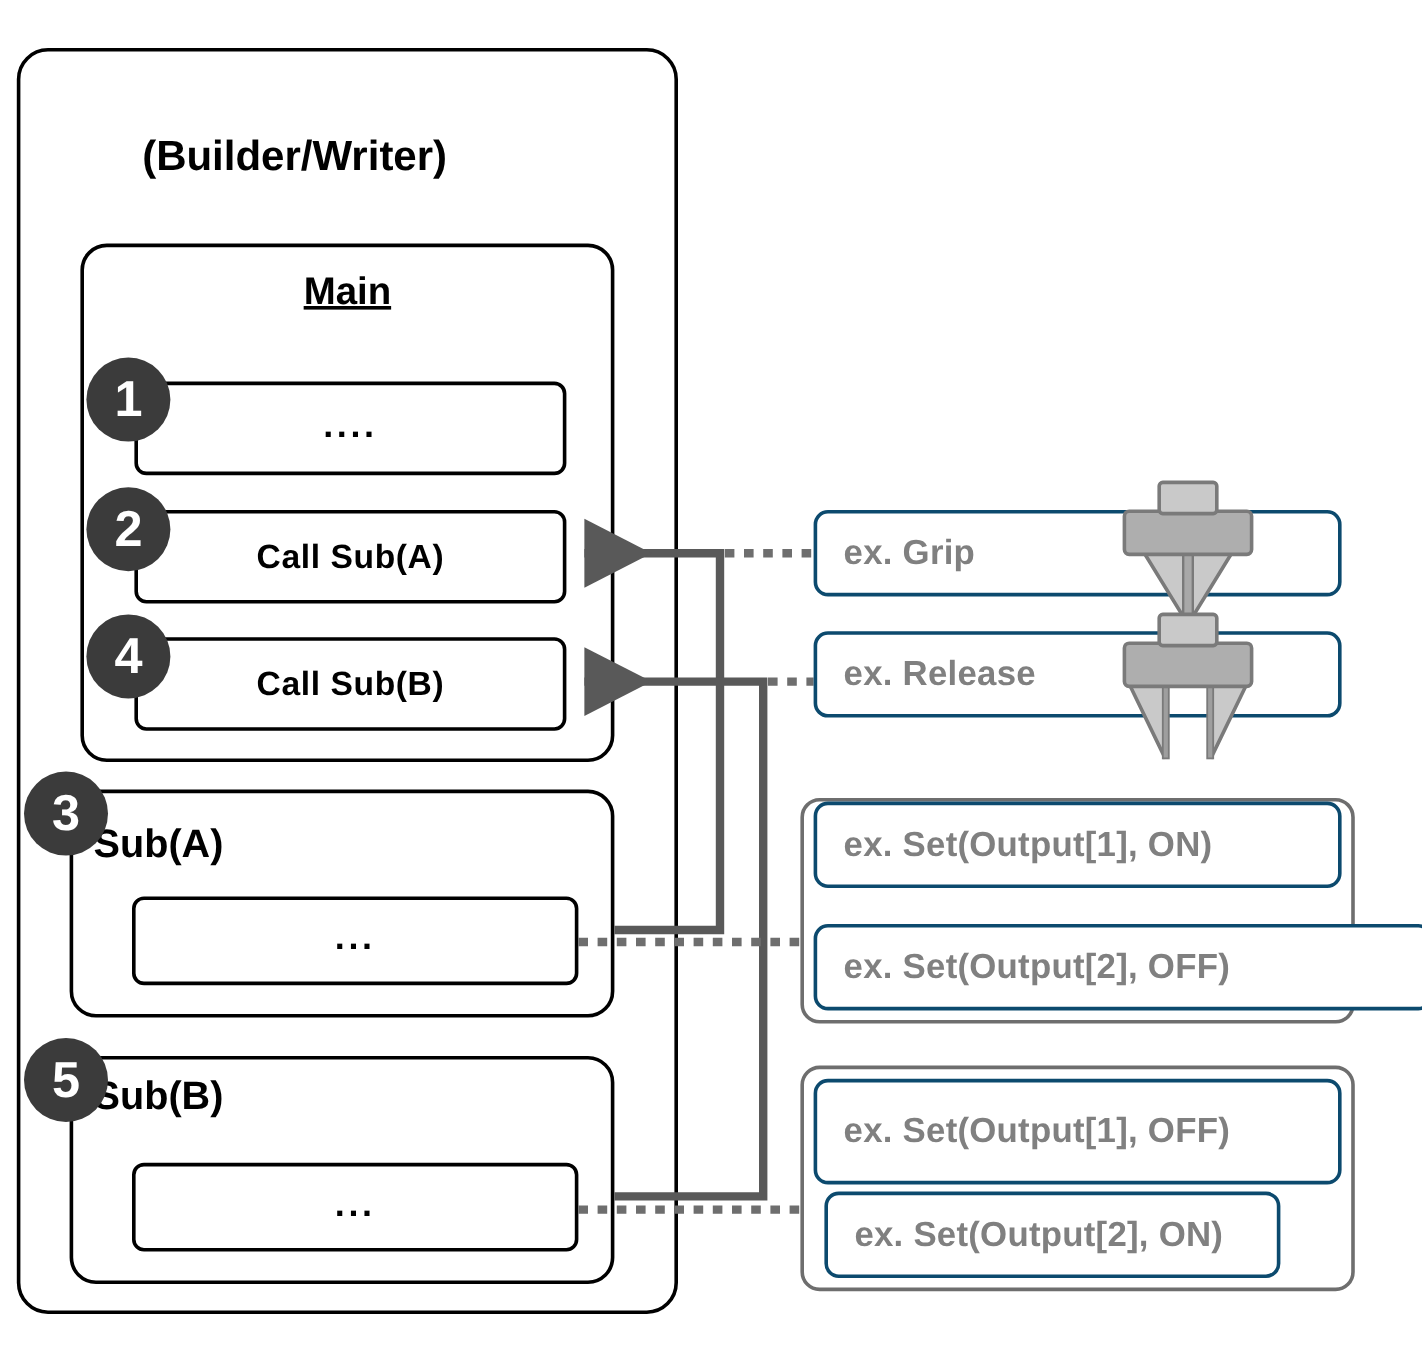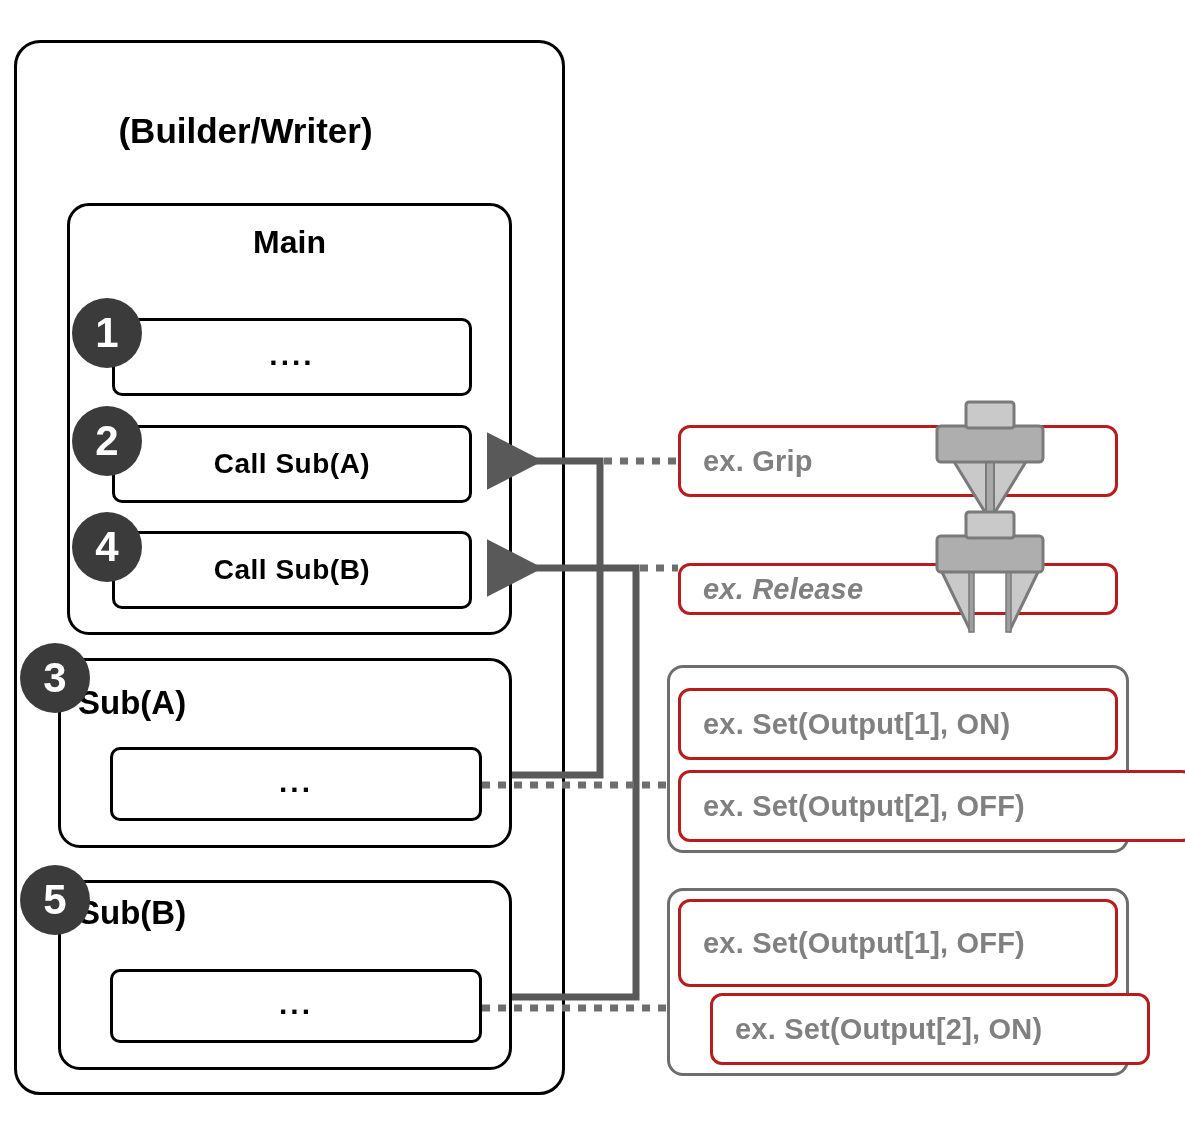--- a/index.html
+++ b/index.html
@@ -108,21 +108,21 @@
     align-items: center;
     justify-content: center;
     z-index: 30;
     line-height: 1;
   }
 
   
   .ex-panel {
     position: absolute;
     box-sizing: border-box;
-    border: 3px solid #b91c1c;
+    border: 3px solid #0c4a6e;
     border-radius: 12px;
     background: #ffffff;
     display: flex;
     align-items: center;
   }
   .ex-group {
     position: absolute;
     box-sizing: border-box;
     border: 3px solid #6e6e6e;
     border-radius: 16px;
@@ -154,21 +154,21 @@
 <body>
 
 <div id="stage">
 
   <div class="box task-outer" style="left:14px; top:40px; width:551px; height:1055px;"></div>
 
   <div class="title task-title" style="left:14px; top:110px; width:463px;">(Builder/Writer)</div>
 
   <div class="box main-box" style="left:67px; top:203px; width:445px; height:432px;"></div>
 
-  <div class="title main-title" style="left:67px; top:224px; width:445px;">Main</div>
+  <div class="title main-title" style="left:67px; top:224px; width:445px;text-decoration:underline;">Main</div>
 
   <div class="box step-box" style="left:112px; top:318px; width:360px; height:78px;">
     <span class="dots">....</span>
   </div>
   <div class="badge" style="left:72px; top:298px;">1</div>
 
   <div class="box step-box" style="left:112px; top:425px; width:360px; height:78px;">
     <span class="step-label">Call Sub(A)</span>
   </div>
   <div class="badge" style="left:72px; top:406px;">2</div>
@@ -221,46 +221,46 @@
     <path d="M 28 62 L 63 119 L 63 62 z" fill="#c9c9c9" stroke="#7a7a7a" stroke-width="3"></path>
     <path d="M 102 62 L 67 119 L 67 62 z" fill="#c9c9c9" stroke="#7a7a7a" stroke-width="3"></path>
 
     <rect x="61" y="58" width="8" height="62" fill="#a8a8a8" stroke="#7a7a7a" stroke-width="2"></rect>
 
     <rect x="12" y="28" width="106" height="36" rx="4" fill="#aeaeae" stroke="#7a7a7a" stroke-width="3"></rect>
 
     <rect x="41" y="4" width="48" height="26" rx="3" fill="#c9c9c9" stroke="#7a7a7a" stroke-width="3"></rect>
   </svg>
 
-  <div class="ex-panel" style="left:678px; top:563px; width:440px; height:52px;font-style:italic;">
+  <div class="ex-panel" style="left:678px; top:526px; width:440px; height:72px;">
     <span class="ex-text">ex. Release</span>
   </div>
 
   <svg class="grip-icon" style="left:925px; top:508px;" width="130" height="128" viewBox="0 0 130 128" xmlns="http://www.w3.org/2000/svg">
 
     <path d="M 16 62 L 46 124 L 46 62 z" fill="#c9c9c9" stroke="#7a7a7a" stroke-width="3"></path>
     <path d="M 114 62 L 84 124 L 84 62 z" fill="#c9c9c9" stroke="#7a7a7a" stroke-width="3"></path>
 
     <rect x="44" y="58" width="5" height="66" fill="#9e9e9e" stroke="#7a7a7a" stroke-width="1.5"></rect>
     <rect x="81" y="58" width="5" height="66" fill="#9e9e9e" stroke="#7a7a7a" stroke-width="1.5"></rect>
 
     <rect x="12" y="28" width="106" height="36" rx="4" fill="#aeaeae" stroke="#7a7a7a" stroke-width="3"></rect>
 
     <rect x="41" y="4" width="48" height="26" rx="3" fill="#c9c9c9" stroke="#7a7a7a" stroke-width="3"></rect>
   </svg>
 
   <div class="ex-group" style="left:667px; top:665px; width:462px; height:188px;"></div>
-  <div class="ex-panel" style="left:678px; top:688px; width:440px; height:72px;">
+  <div class="ex-panel" style="left:678px; top:668px; width:440px; height:72px;">
     <span class="ex-text">ex. Set(Output[1], ON)</span>
   </div>
   <div class="ex-panel" style="left:678px; top:770px; width:516px; height:72px;">
     <span class="ex-text">ex. Set(Output[2], OFF)</span>
   </div>
 
   <div class="ex-group" style="left:667px; top:888px; width:462px; height:188px;"></div>
   <div class="ex-panel" style="left:678px; top:899px; width:440px; height:88px;">
     <span class="ex-text">ex. Set(Output[1], OFF)</span>
   </div>
-  <div class="ex-panel" style="left:710px; top:993px; width:440px; height:72px;">
+  <div class="ex-panel" style="left:687px; top:993px; width:380px; height:72px;">
     <span class="ex-text">ex. Set(Output[2], ON)</span>
   </div>
 
 </div>
 
 </body></html>

